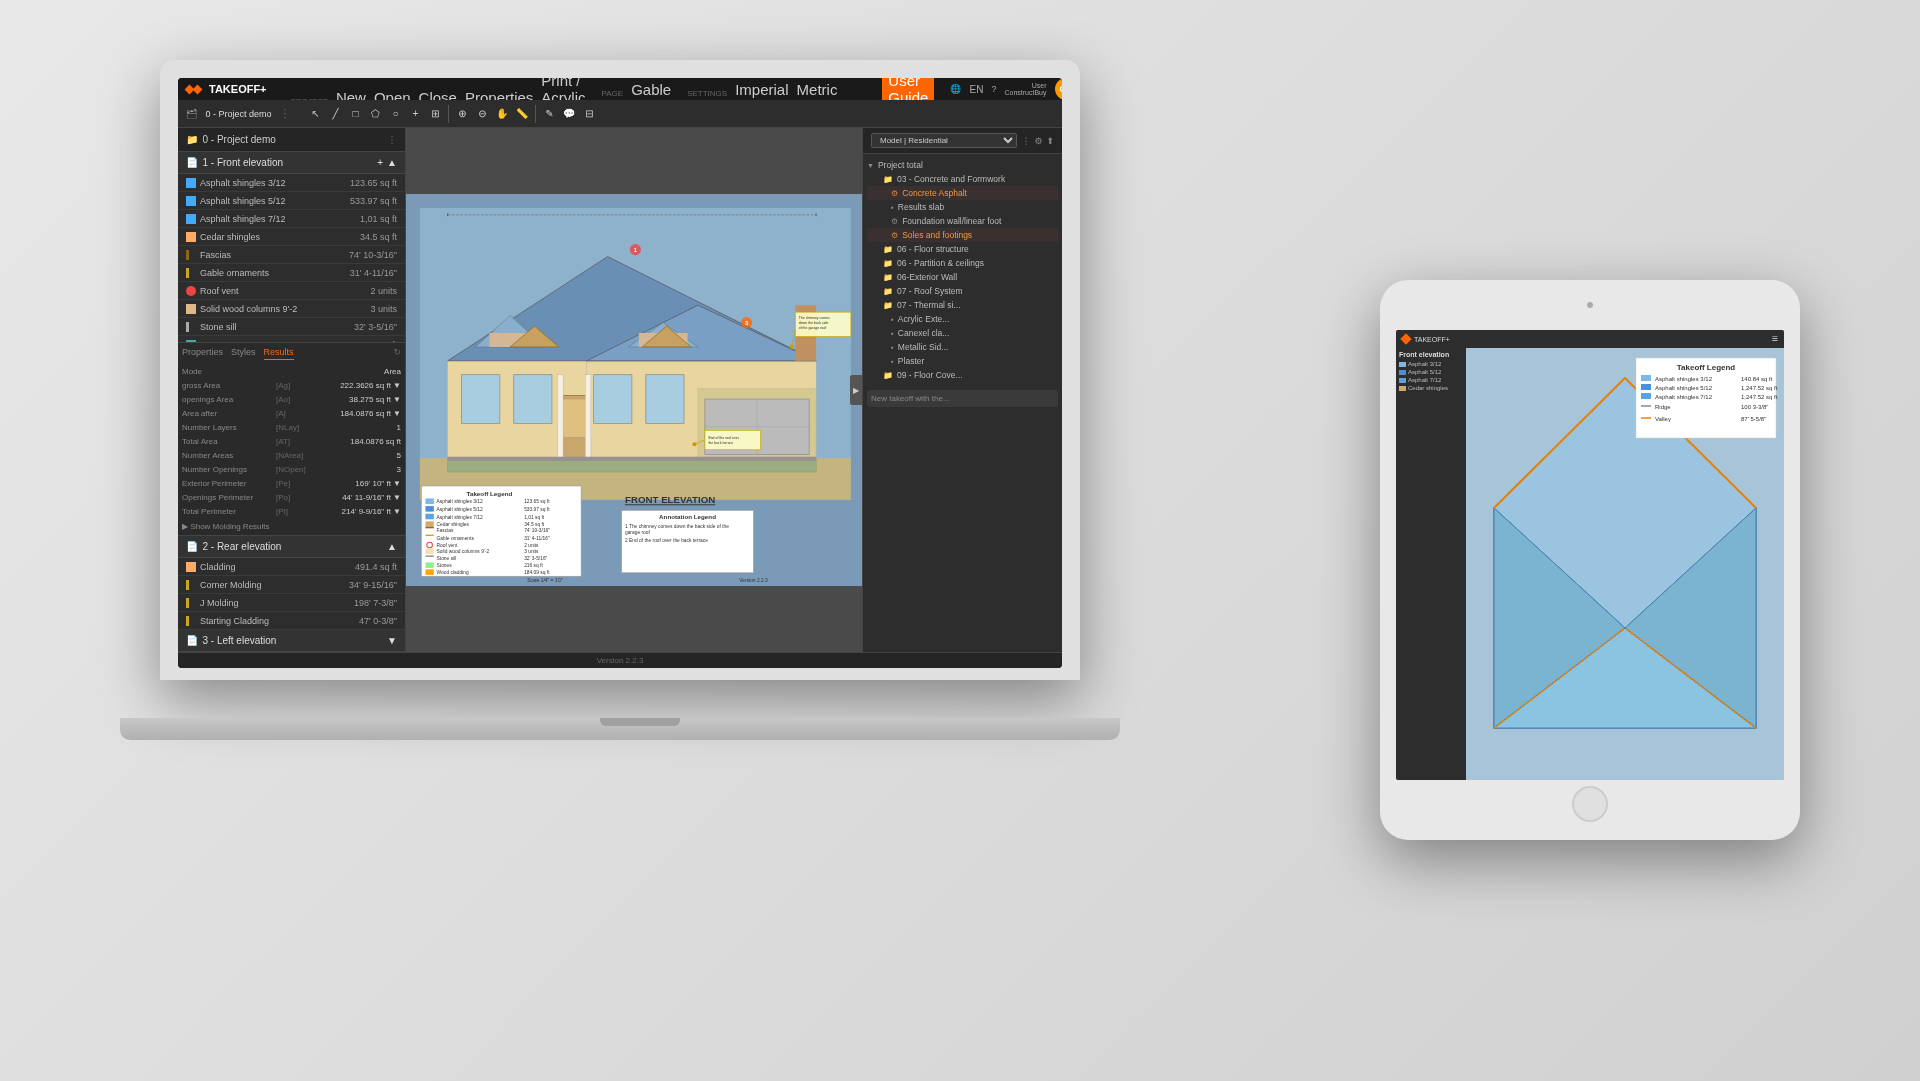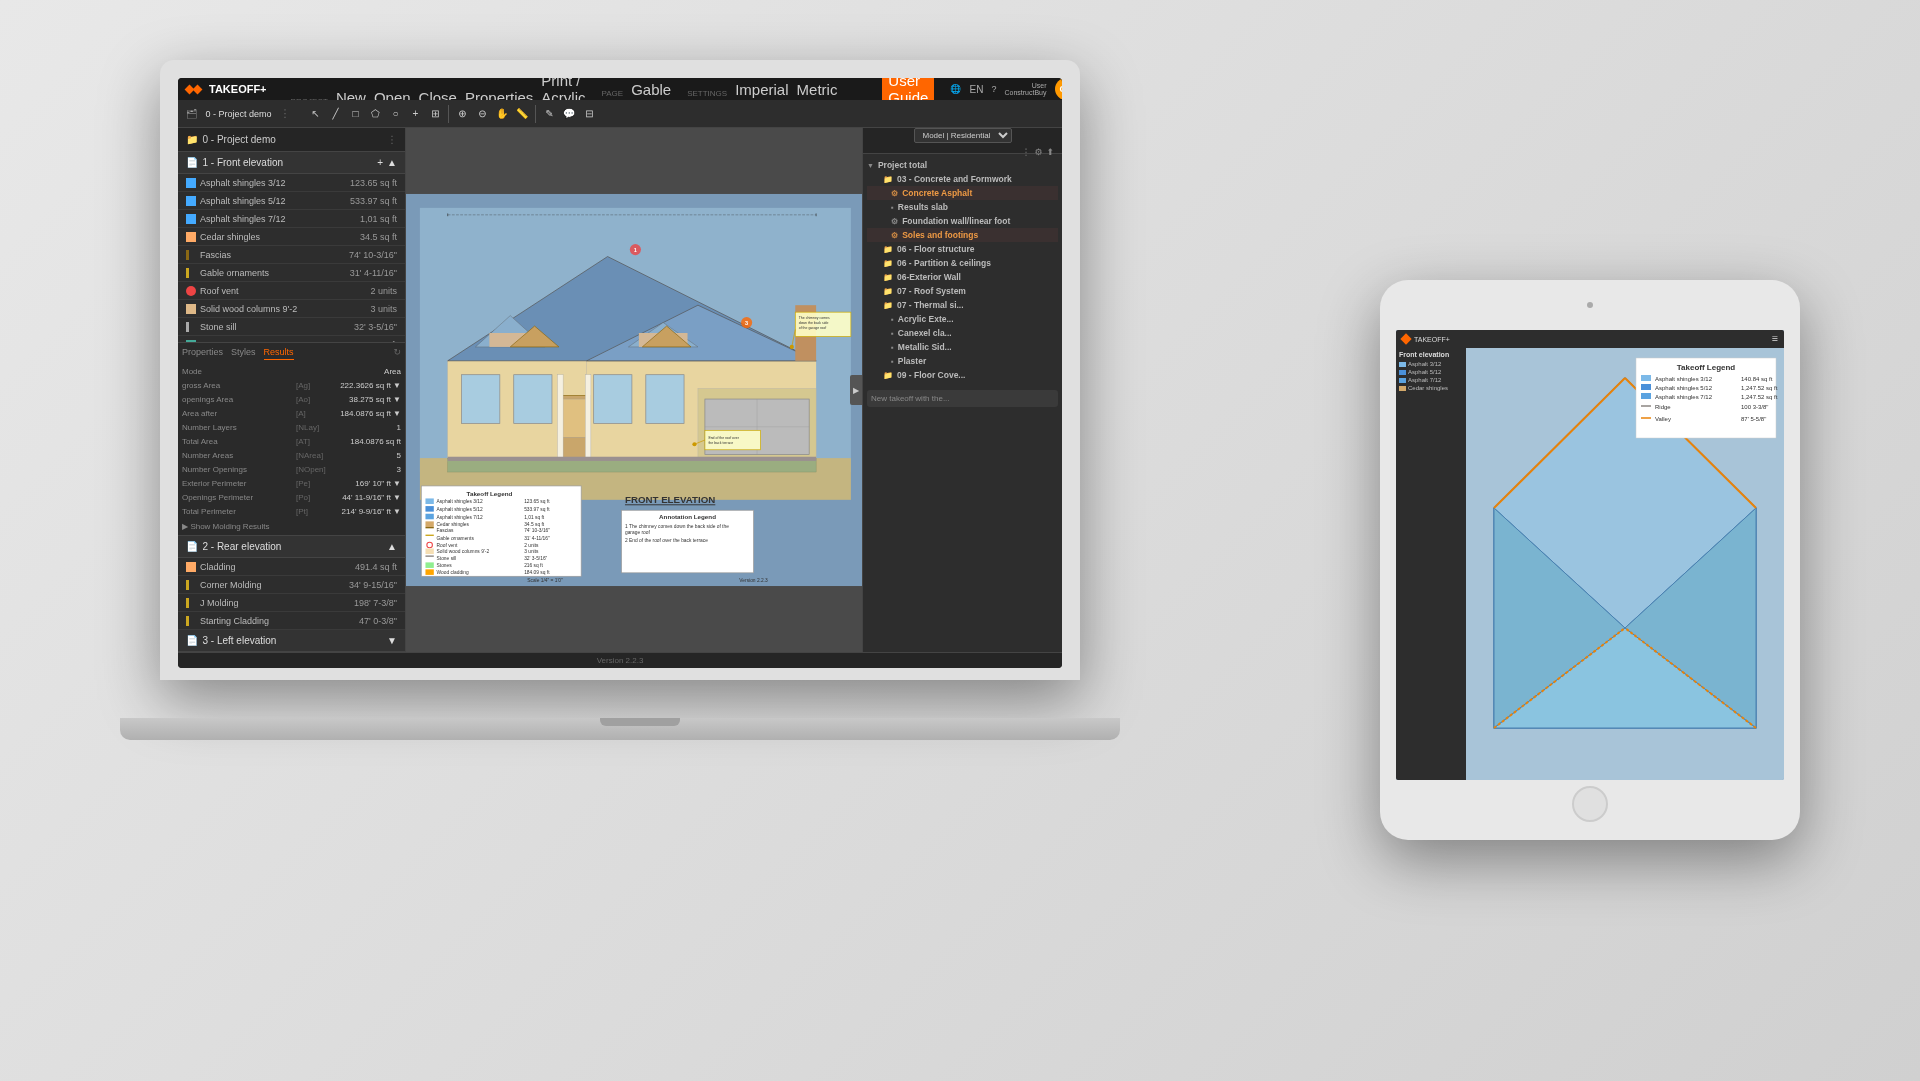--- a/index.html
+++ b/index.html
@@ -303,21 +303,20 @@
     }
 
     .prop-label {
       color: #888;
       width: 90px;
     }
 
     .prop-code {
       color: #666;
       width: 30px;
-      margin-left: 20px;
     }
 
     .prop-value {
       color: #ccc;
       margin-left: auto;
     }
 
     
     .canvas-area {
       flex: 1;
@@ -340,41 +339,39 @@
     .right-panel-header {
       height: 26px;
       background: #252525;
       display: flex;
       align-items: center;
       padding: 0 8px;
       font-size: 9px;
       color: #ccc;
       border-bottom: 1px solid #444;
       gap: 4px;
-      flex-direction: column;
     }
 
     .model-select {
       background: #333;
       border: 1px solid #555;
       color: #ccc;
       font-size: 8px;
       padding: 1px 4px;
       border-radius: 2px;
       flex: 1;
     }
 
     .tree-item {
       display: flex;
       align-items: center;
       padding: 2px 0;
       color: #bbb;
       font-size: 8.5px;
       gap: 4px;
-      font-weight: bold;
     }
 
     .tree-item .indent {
       width: 12px;
       flex-shrink: 0;
     }
 
     .tree-item .indent2 {
       width: 20px;
       flex-shrink: 0;

